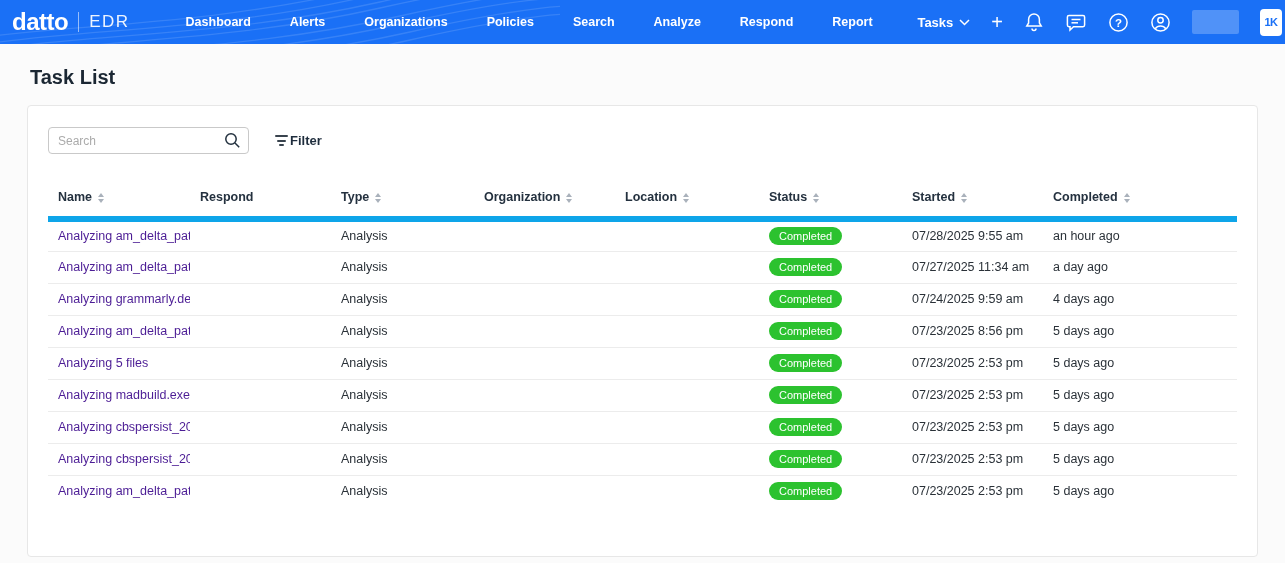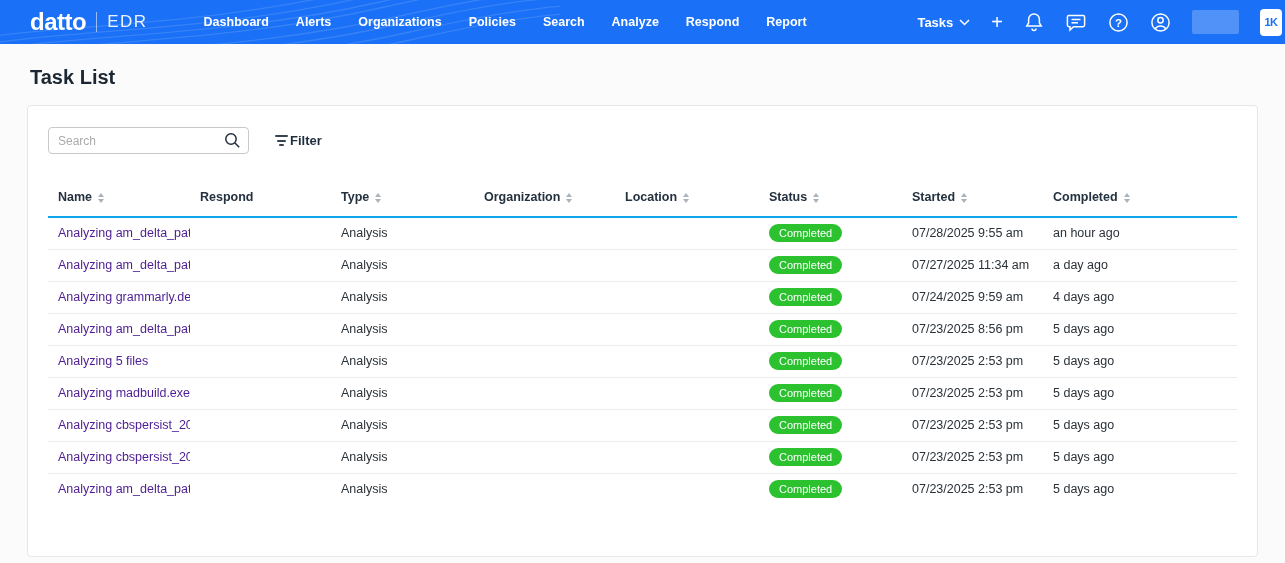--- a/index.html
+++ b/index.html
@@ -4,26 +4,26 @@
 <style>
   * { margin:0; padding:0; box-sizing:border-box; }
   html,body { width:1285px; height:563px; overflow:hidden;
     font-family:"Liberation Sans", sans-serif; background:#fbfbfb; }
 
   
   .topbar { position:relative; height:44px; background:#1a70f6; display:flex;
     align-items:center; color:#fff; overflow:hidden; }
   .waves { position:absolute; left:0; top:0; height:44px; width:560px; pointer-events:none; }
   .logo { position:relative; display:flex; align-items:center; gap:10px;
-    margin-left:30px; z-index:2; }
+    margin-left:12px; z-index:2; }
   .logo .brand { font-size:24px; font-weight:800; letter-spacing:-0.5px; line-height:1; }
   .logo .sep { width:1px; height:20px; background:rgba(255,255,255,0.55); }
   .logo .product { font-size:17px; font-weight:400; letter-spacing:1.5px;
     color:rgba(255,255,255,0.92); }
-  .nav { position:relative; display:flex; align-items:center; gap:27px;
+  .nav { position:relative; display:flex; align-items:center; gap:39px;
     margin-left:56px; z-index:2; }
   .nav-item { font-size:12.5px; font-weight:600; color:#fff; cursor:pointer;
     white-space:nowrap; }
   .top-right { position:relative; margin-left:auto; display:flex; align-items:center;
     gap:21px; padding-right:3px; z-index:2; }
   .tasks-dd { display:flex; align-items:center; gap:6px; font-size:13px;
     font-weight:600; cursor:pointer; }
   .icon-btn { display:flex; align-items:center; justify-content:center; cursor:pointer; }
   .plus-glyph { font-size:20px; font-weight:400; line-height:1; }
   .blur-box { width:47px; height:24px; background:rgba(255,255,255,0.24); border-radius:2px; }
@@ -50,21 +50,21 @@
   .filter-glyph i { display:block; height:2px; background:#39434e; border-radius:1px; }
   .filter-glyph i:nth-child(1){width:13px;} .filter-glyph i:nth-child(2){width:9px;}
   .filter-glyph i:nth-child(3){width:5px;}
 
   
   table { width:100%; border-collapse:collapse; table-layout:fixed; margin-top:36px; }
   col.c-name{width:142px;} col.c-user{width:141px;} col.c-type{width:143px;}
   col.c-org{width:141px;} col.c-loc{width:144px;} col.c-status{width:143px;}
   col.c-start{width:141px;} col.c-comp{width:auto;}
   th { text-align:left; font-size:12.5px; font-weight:700; color:#24313f;
-    padding:0 8px 12px 10px; border-bottom:2px solid #0ea5e9; white-space:nowrap; }
+    padding:0 8px 12px 10px; border-bottom:6px solid #0ea5e9; white-space:nowrap; }
   td { font-size:12.5px; color:#2a3138; padding:0 8px 0 10px; height:32px;
     border-bottom:1px solid #ececec; white-space:nowrap; overflow:hidden; }
   tr:last-child td { border-bottom:none; }
   .name-link { color:#4c1d95; text-decoration:none; cursor:pointer; }
   .badge { display:inline-block; background:#2cc22f; color:#fff; font-size:11px;
     font-weight:400; padding:3px 10px; border-radius:10px; }
   .sort { display:inline-flex; flex-direction:column; gap:2px; margin-left:6px;
     vertical-align:middle; cursor:pointer; }
   .sort i { display:block; width:0; height:0; border-left:3.5px solid transparent;
     border-right:3.5px solid transparent; }

